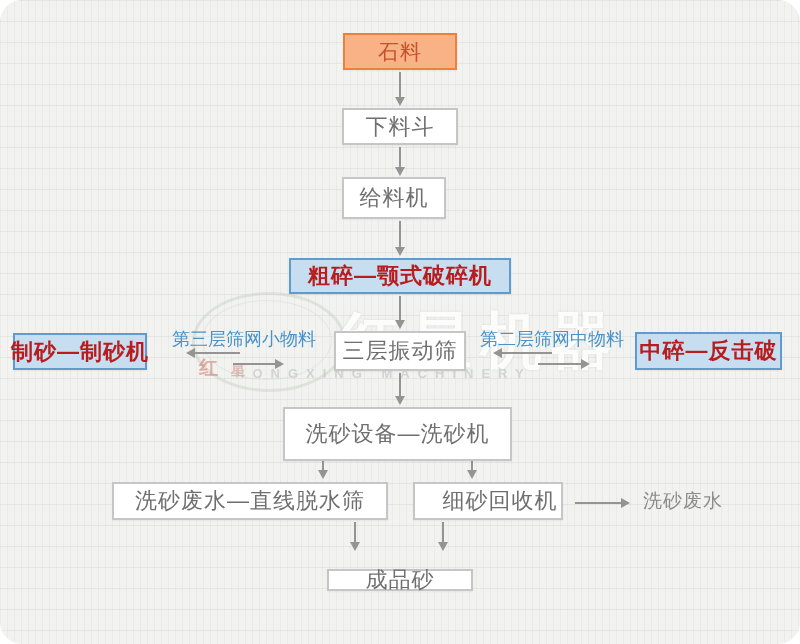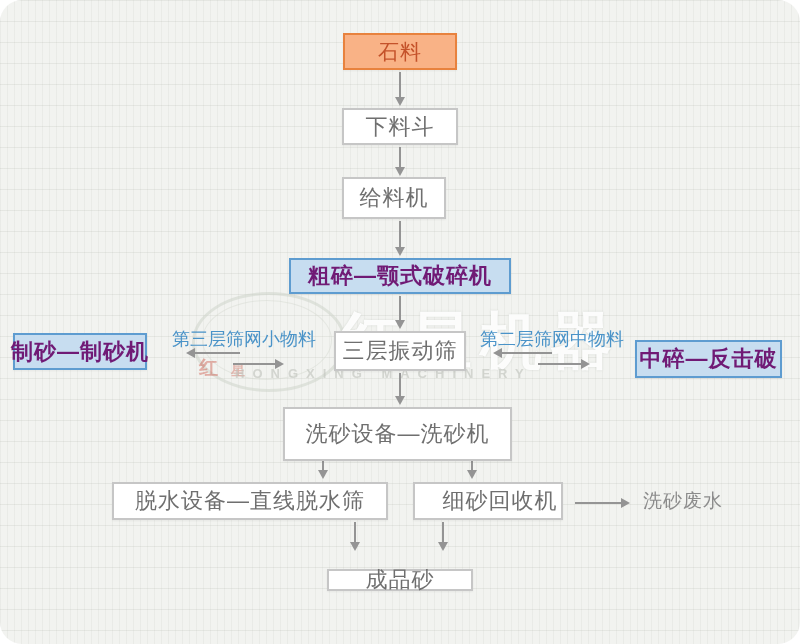--- a/index.html
+++ b/index.html
@@ -22,21 +22,21 @@
   .wm-en{left:235px;top:366px;font-size:13px;font-weight:bold;letter-spacing:8px;color:rgba(190,194,187,0.60);}
   .wm-red-a{left:199px;top:355px;font-size:19px;font-weight:bold;color:rgba(199,70,54,0.40);}
   .wm-red-b{left:231px;top:362px;font-size:14px;font-weight:bold;color:rgba(199,70,54,0.34);}
   
   .node{
     position:absolute;z-index:3;display:flex;align-items:center;justify-content:center;
     background:#ffffff;border:2px solid #c6c6c6;border-radius:0;
     color:#6f6f6f;font-size:22px;letter-spacing:1px;
     box-shadow:0 1px 2px rgba(0,0,0,0.05);box-sizing:border-box;white-space:nowrap;
   }
-  .node.blue{background:#c7ddf0;border-color:#5e9cd0;color:#701a75;font-weight:bold;}
+  .node.blue{background:#c7ddf0;border-color:#5e9cd0;color:#b91c1c;font-weight:bold;}
   .node.orange{background:#f9b286;border-color:#e8823e;color:#c4522a;font-size:21px;}
   
   .arr-v{position:absolute;z-index:2;width:2px;background:#949494;}
   .arr-v::after{content:"";position:absolute;left:-4px;bottom:-9px;width:0;height:0;
     border-left:5px solid transparent;border-right:5px solid transparent;border-top:9px solid #949494;}
   .arr-h{position:absolute;z-index:2;height:2px;background:#949494;}
   .arr-h.head-right::after{content:"";position:absolute;right:-9px;top:-4px;width:0;height:0;
     border-top:5px solid transparent;border-bottom:5px solid transparent;border-left:9px solid #949494;}
   .arr-h.head-left::before{content:"";position:absolute;left:-9px;top:-4px;width:0;height:0;
     border-top:5px solid transparent;border-bottom:5px solid transparent;border-right:9px solid #949494;}
@@ -56,23 +56,23 @@
   <div class="wm wm-red-b">星</div>
   <div class="wm wm-cn">红星机器</div>
   <div class="wm wm-en">HONGXING MACHINERY</div>
 
   <div class="node orange" style="left:343px;top:33px;width:114px;height:37px;">石料</div>
   <div class="node" style="left:342px;top:108px;width:116px;height:37px;">下料斗</div>
   <div class="node" style="left:342px;top:177px;width:104px;height:42px;">给料机</div>
   <div class="node blue" style="left:289px;top:258px;width:222px;height:36px;">粗碎—颚式破碎机</div>
   <div class="node" style="left:334px;top:331px;width:132px;height:40px;">三层振动筛</div>
   <div class="node blue" style="left:13px;top:333px;width:134px;height:37px;">制砂—制砂机</div>
-  <div class="node blue" style="left:635px;top:332px;width:147px;height:38px;margin-top:8px;">中碎—反击破</div>
+  <div class="node blue" style="left:635px;top:332px;width:147px;height:38px;">中碎—反击破</div>
   <div class="node" style="left:283px;top:407px;width:229px;height:54px;">洗砂设备—洗砂机</div>
-  <div class="node" style="left:112px;top:482px;width:276px;height:38px;">脱水设备—直线脱水筛</div>
+  <div class="node" style="left:112px;top:482px;width:276px;height:38px;">洗砂废水—直线脱水筛</div>
   <div class="node" style="left:413px;top:482px;width:150px;height:38px;padding-left:24px;">细砂回收机</div>
   <div class="node" style="left:327px;top:569px;width:146px;height:22px;">成品砂</div>
 
   <div class="side-label" style="left:172px;top:327px;">第三层筛网小物料</div>
   <div class="side-label" style="left:480px;top:327px;">第二层筛网中物料</div>
   <div class="plain-label" style="left:643px;top:478px;margin-top:10px;">洗砂废水</div>
 
   <div class="arr-v" style="left:399px;top:72px;height:25px;"></div>
   <div class="arr-v" style="left:399px;top:147px;height:20px;"></div>
   <div class="arr-v" style="left:399px;top:221px;height:26px;"></div>

